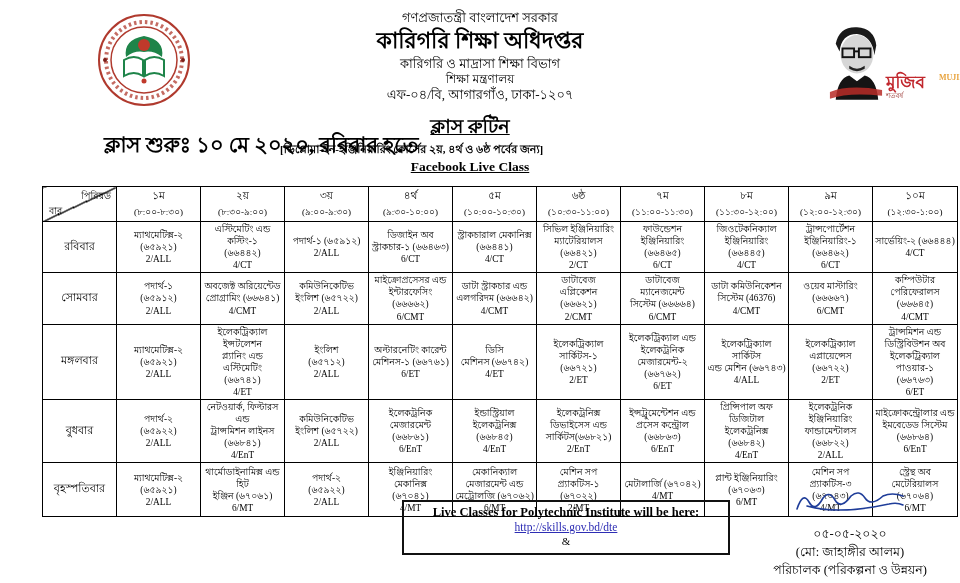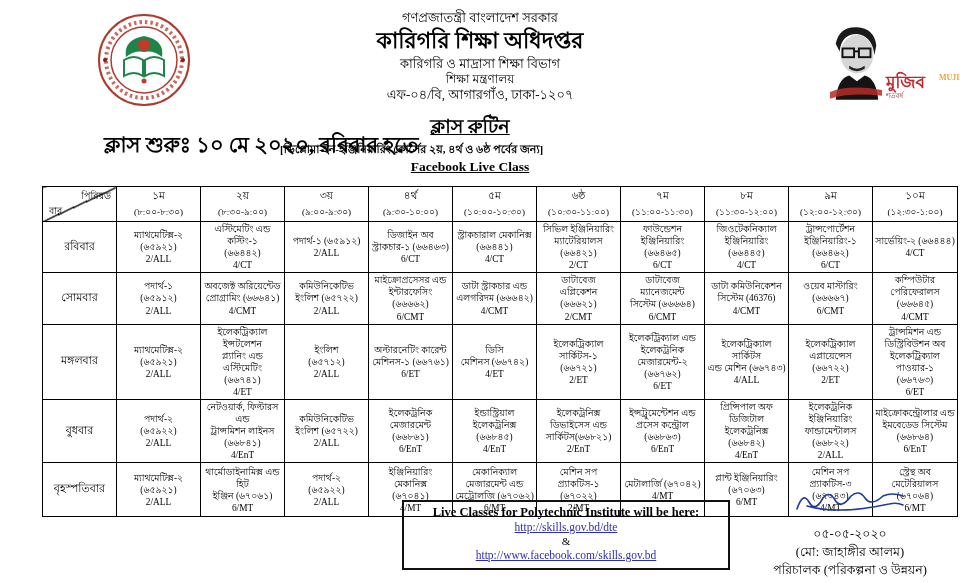--- a/index.html
+++ b/index.html
@@ -345,21 +345,20 @@
 </tbody>
   </table>
 
 <div class="abs legend">
 </div>
 
 <div class="abs livebox">
   <div class="lb-h">Live Classes for Polytechnic Institute will be here:</div>
   <a class="lb-a" style="color:#2d2db4" href="#">http://skills.gov.bd/dte</a>
   <div class="lb-amp">&amp;</div>
-  <a class="lb-a" style="color:#2d2db4" href="#">http://www.facebook.com/skills.gov.bd</a>
 </div>
 
 <div class="abs sig">
   <svg width="122" height="32" viewBox="0 0 122 32">
     <path d="M8 22 Q14 4 20 15 T34 11 Q40 3 46 13 T62 9 Q70 2 76 11 T94 9 Q103 5 114 9 M18 19 Q50 28 100 17 Q108 15 114 18" fill="none" stroke="#1f3d99" stroke-width="1.6" stroke-linecap="round"></path>
   </svg>
   <div class="line">০৫-০৫-২০২০</div>
   <div class="line">(মো: জাহাঙ্গীর আলম)</div>
   <div class="line">পরিচালক (পরিকল্পনা ও উন্নয়ন)</div>
 </div>

